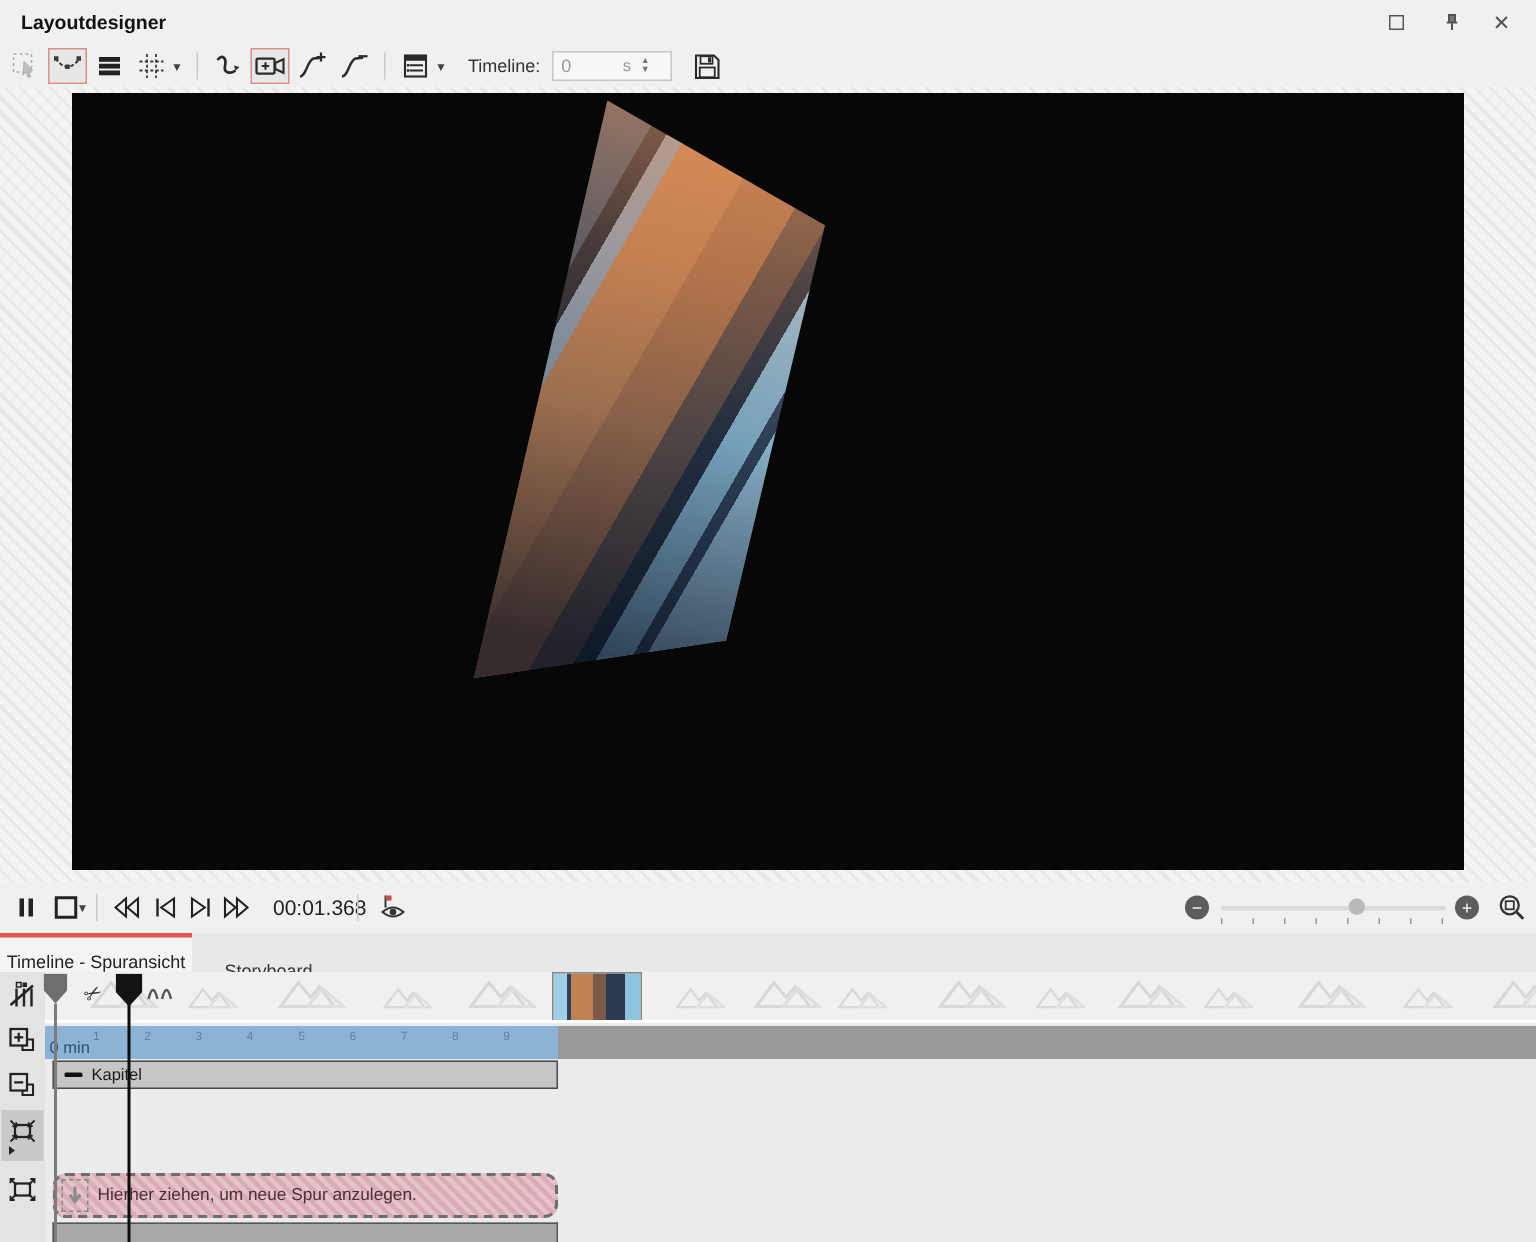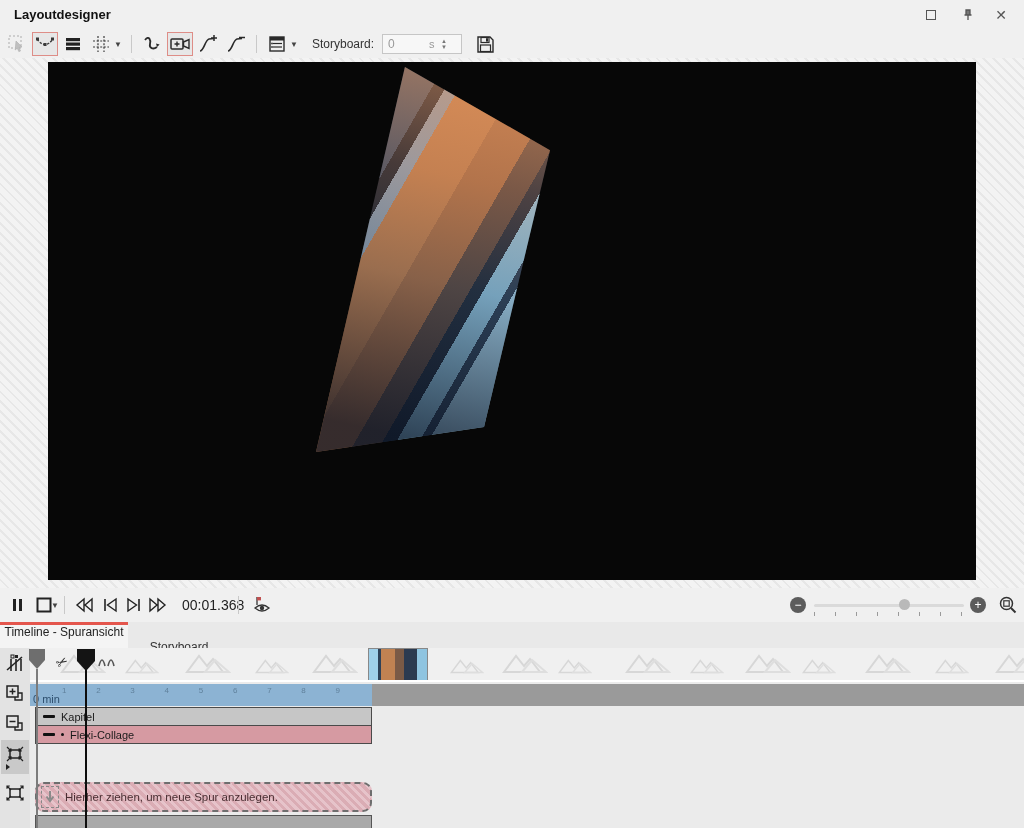--- a/index.html
+++ b/index.html
@@ -51,21 +51,21 @@
   .zbtn { top:9px; width:16px; height:16px; border-radius:50%; background:#5c5c5c; color:#fff; display:flex; align-items:center; justify-content:center; font-size:12px; line-height:16px; border:none; padding:0; }
   #z-minus { left:790px; } #z-plus { left:970px; }
   #z-track { left:814px; top:16px; width:150px; height:3px; background:#dadada; border-radius:2px; }
   #z-ticks { left:814px; top:24px; width:150px; height:5px; }
   #z-ticks i { position:absolute; top:0; width:1px; height:4px; background:#9a9a9a; }
   #z-thumb { left:899px; top:11px; width:11px; height:11px; border-radius:50%; background:#b9b9b9; }
   #z-fit { left:996px; top:5px; }
 
   
   #tabsbar { left:0; top:622px; width:1024px; height:26px; background:#e9e9e9; }
-  #tab-timeline { left:0; top:0; width:128px; height:26px; background:#f4f4f4; border-top:3px solid #e4564d; font-size:12px; color:#222; display:flex; align-items:flex-start; justify-content:center; }
+  #tab-timeline { left:0; top:0; width:128px; height:26px; background:#f4f4f4; border-top:3px solid #e4564d; font-size:12px; color:#222; display:flex; align-items:flex-end; justify-content:center; }
   #tab-storyboard { left:128px; top:12px; width:102px; height:26px; font-size:12px; color:#333; display:flex; align-items:center; justify-content:center; }
 
   
   #timeline { left:0; top:648px; width:1024px; height:180px; background:#ebebeb; }
   #tl-sidebar { left:0; top:0; width:30px; height:180px; background:#e3e3e3; }
   .sbbtn { left:1px; width:28px; height:26px; display:flex; align-items:center; justify-content:center; background:transparent; border:none; padding:0; }
   #sb-1 { top:2px; } #sb-2 { top:32px; } #sb-3 { top:62px; }
   #sb-4 { top:92px; height:34px; background:#c9c9c9; flex-direction:column; }
   #sb-5 { top:132px; }
   .sb-dd { width:0; height:0; border-left:4px solid #222; border-top:3px solid transparent; border-bottom:3px solid transparent; margin-top:1px; align-self:flex-start; margin-left:5px; }
@@ -190,21 +190,21 @@
     <svg width="20" height="20" viewBox="0 0 20 20">
         <rect x="3" y="3" width="14" height="14" fill="none" stroke="#2a2a2a" stroke-width="1.4"></rect>
         <rect x="3" y="3" width="14" height="3.5" fill="#2a2a2a"></rect>
         <line x1="6" y1="9.5" x2="15" y2="9.5" stroke="#2a2a2a" stroke-width="1.2"></line>
         <line x1="6" y1="13" x2="15" y2="13" stroke="#2a2a2a" stroke-width="1.2"></line>
         <rect x="4.2" y="8.7" width="1.6" height="1.6" fill="#2a2a2a"></rect>
         <rect x="4.2" y="12.2" width="1.6" height="1.6" fill="#2a2a2a"></rect>
       </svg>
   </button>
   <span class="dd">▼</span>
-  <span id="zm-label">Storyboard:</span>
+  <span id="zm-label">Timeline:</span>
   <div id="zm-box">
     <input id="zm-input" value="0" style="">
     <span id="zm-unit">s</span>
     <span id="zm-spin">
         <span>▲</span>
         <span>▼</span>
       </span>
   </div>
   <button class="tb" id="save-btn">
     <svg width="19" height="19" viewBox="0 0 19 19">
@@ -426,25 +426,20 @@
         <span class="tick" style="left: 273.6px;">8</span>
         <span class="tick" style="left: 307.8px;">9</span>
       </div>
   </div>
 
   <div id="trk-kapitel" class="abs trk">
     <span class="dash"></span>
     <span>Kapitel</span>
   </div>
 
-  <div id="trk-flexi" class="abs trk">
-    <span class="dash"></span>
-    <span class="dot"></span>
-    <span>Flexi-Collage</span>
-  </div>
 
 
   <div id="dropzone" class="abs">
     <span id="drop-arrowbox">
       <svg width="10" height="14" viewBox="0 0 10 14">
           <path d="M5 1 V9 M1.5 6.5 L5 11 L8.5 6.5" fill="none" stroke="#8a8a8a" stroke-width="2"></path>
         </svg>
     </span>
     <span id="drop-label">Hierher ziehen, um neue Spur anzulegen.</span>
   </div>

